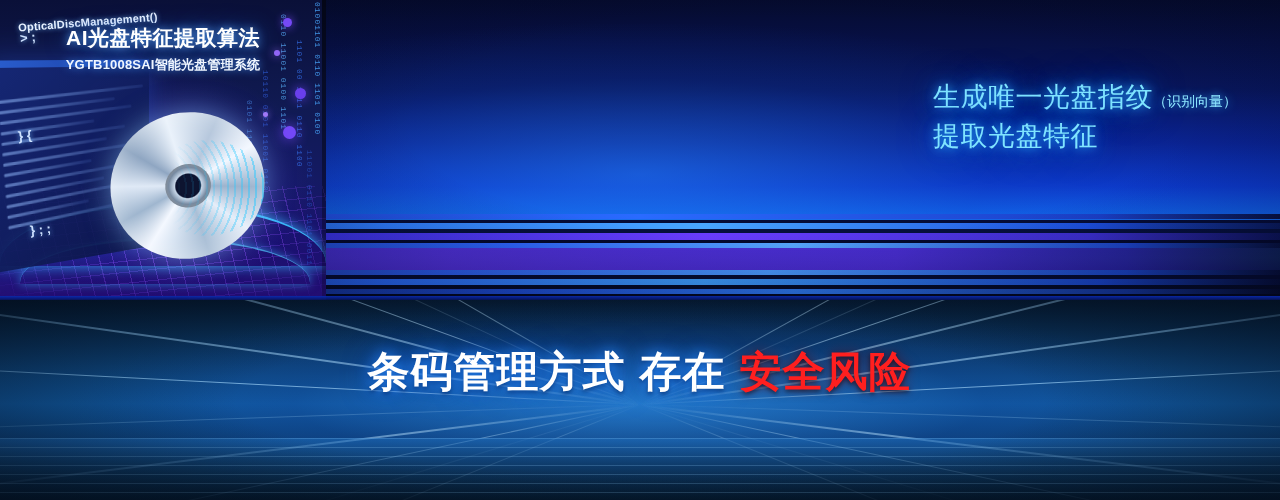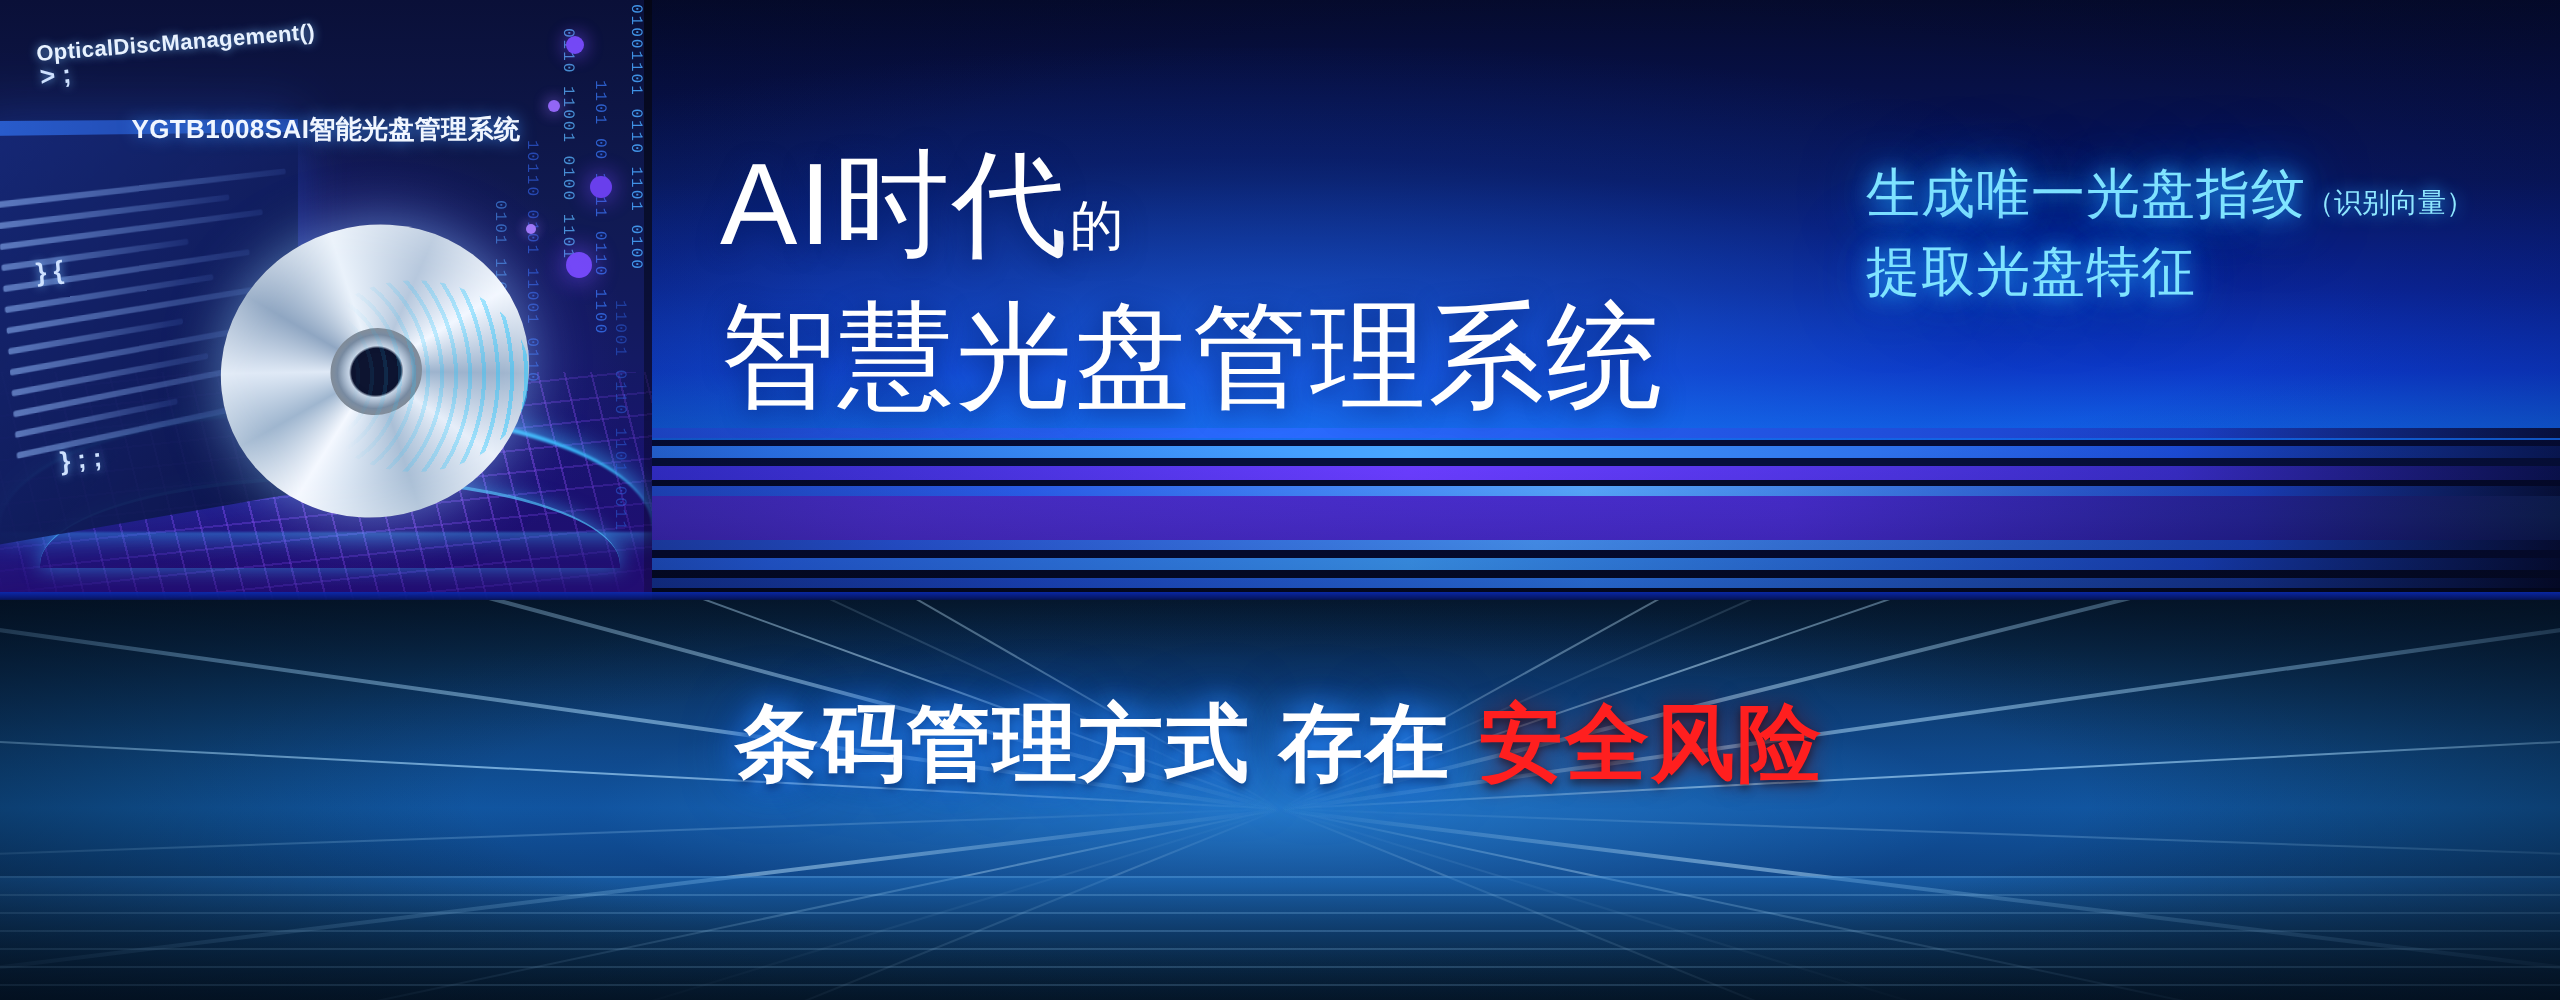--- a/index.html
+++ b/index.html
@@ -304,24 +304,20 @@
         <div class="s sb9"></div>
       <div class="s sb10"></div>
         <div class="s sb11"></div>
         <div class="s sb12"></div>
       <div class="s sb13"></div>
         <div class="s sb14"></div>
     </div>
 
     <div class="top-vign"></div>
 
-    <div class="headline">
-      <span>AI时代</span><span class="de">的</span>
-      <span class="l2">智慧光盘管理系统</span>
-    </div>
 
     <div class="right-list">
       <span class="rl"><span>生成唯一光盘指纹</span><span class="tag">（识别向量）</span></span>
       <span class="rl"><span>提取光盘特征</span></span>
     </div>
 
 
     <div class="left-card">
       <div class="lc-mesh"></div>
       <div class="lc-wave"></div>
@@ -360,20 +356,21 @@
         <i class="lc-dot" style="right:34px;top:18px;width:9px;height:9px;background:#7b4cff;box-shadow:0 0 10px #7b4cff;"></i>
         <i class="lc-dot" style="right:46px;top:50px;width:6px;height:6px;background:#9a6bff;box-shadow:0 0 8px #9a6bff;"></i>
         <i class="lc-dot" style="right:20px;top:88px;width:11px;height:11px;background:#6f42f5;box-shadow:0 0 12px #6f42f5;"></i>
         <i class="lc-dot" style="right:58px;top:112px;width:5px;height:5px;background:#a87dff;box-shadow:0 0 7px #a87dff;"></i>
         <i class="lc-dot" style="right:30px;top:126px;width:13px;height:13px;background:#7a4bff;box-shadow:0 0 14px #7a4bff;"></i>
       </div>
 
       <div class="lc-disc"></div>
       <div class="lc-disc-arc"></div>
 
+      <div class="lc-title">AI光盘特征提取算法</div>
       <div class="lc-sub">YGTB1008SAI智能光盘管理系统</div>
       <div class="lc-edge"></div>
     </div>
   </div>
 
   <div class="divider"></div>
 
   <div class="bottom-section">
     <div class="rays">
       <i class="thick" style="transform:rotate(188deg)"></i>

